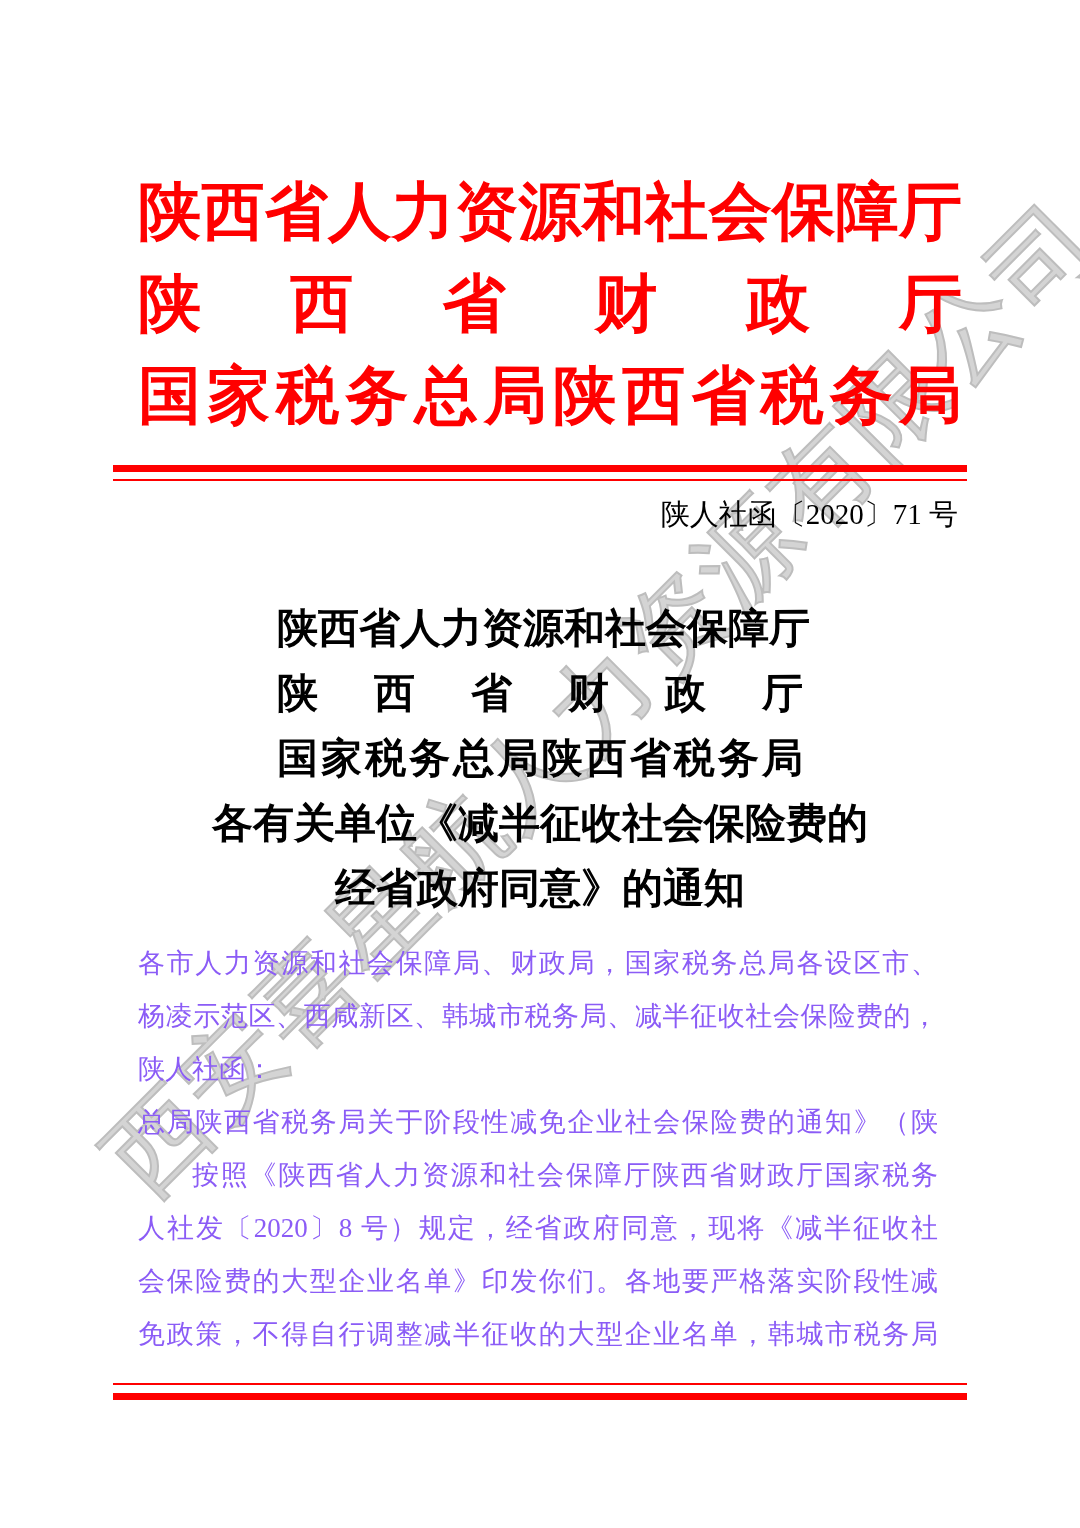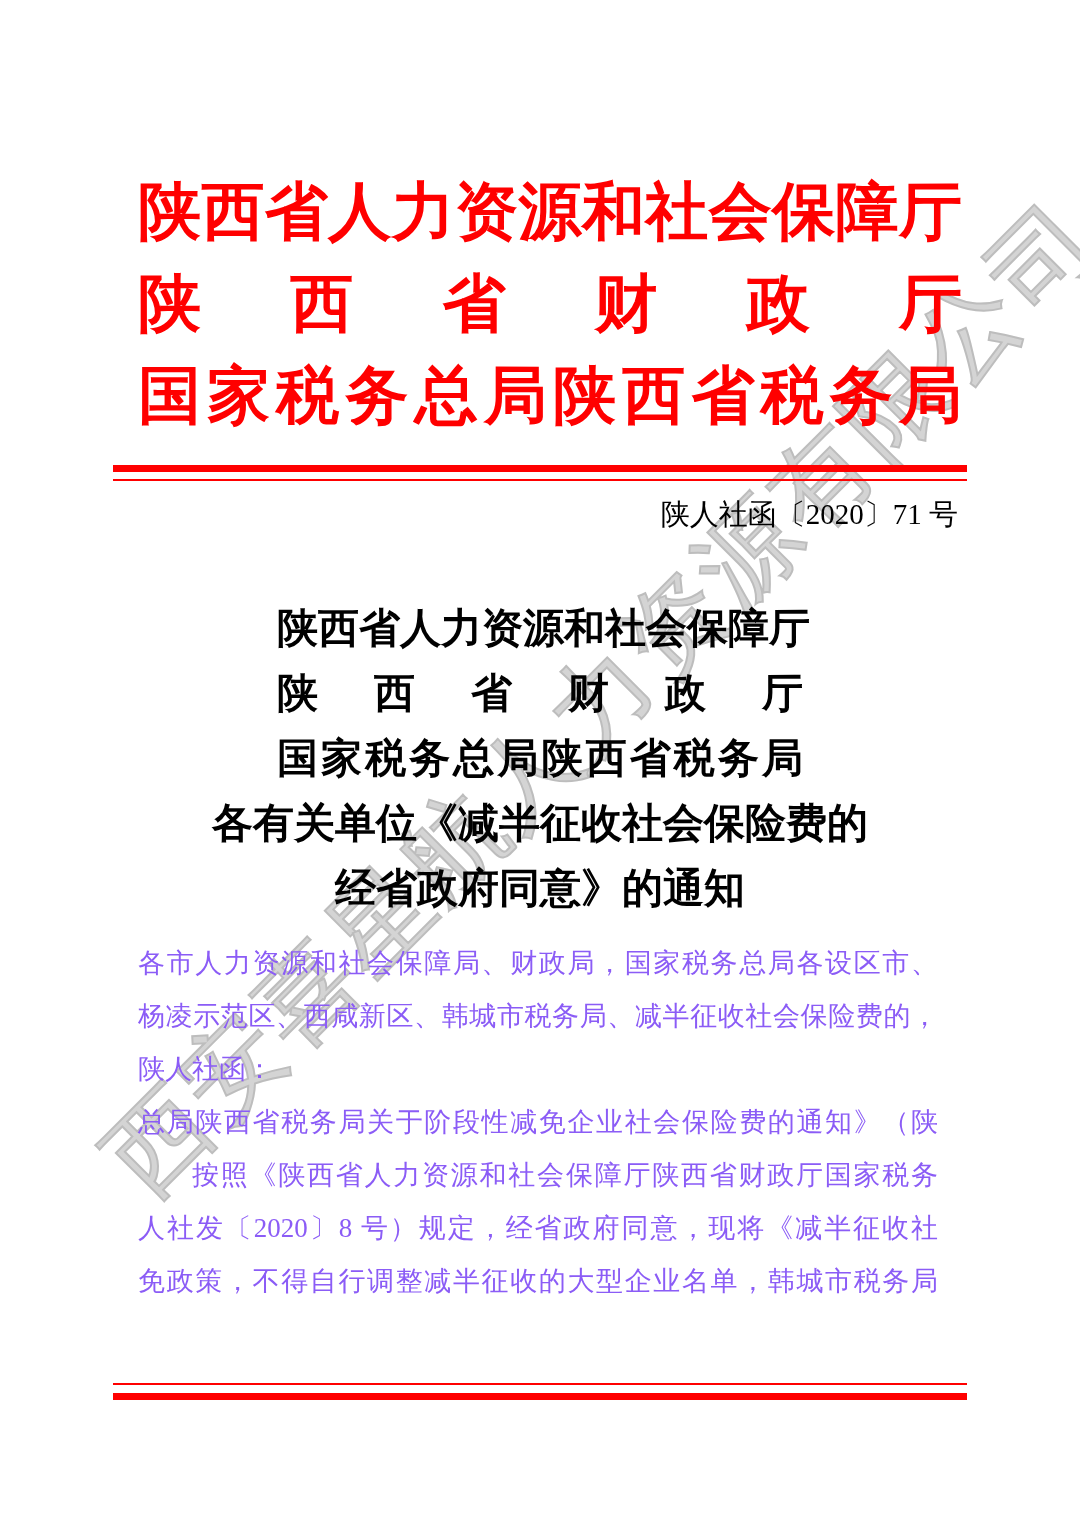--- a/index.html
+++ b/index.html
@@ -139,19 +139,20 @@
     <div class="title-line c">经省政府同意》的通知</div>
   </div>
 
   <div class="body-block">
     <div class="body-line just">各市人力资源和社会保障局、财政局，国家税务总局各设区市、</div>
     <div class="body-line just">杨凌示范区、西咸新区、韩城市税务局、减半征收社会保险费的，</div>
     <div class="body-line left">陕人社函：</div>
     <div class="body-line just">总局陕西省税务局关于阶段性减免企业社会保险费的通知》（陕</div>
     <div class="body-line just indent">按照《陕西省人力资源和社会保障厅陕西省财政厅国家税务</div>
     <div class="body-line just">人社发〔2020〕8 号）规定，经省政府同意，现将《减半征收社</div>
+    <div class="body-line just">会保险费的大型企业名单》印发你们。各地要严格落实阶段性减</div>
     <div class="body-line just">免政策，不得自行调整减半征收的大型企业名单，韩城市税务局</div>
   </div>
 
   <div class="rule rule-bottom-thin"></div>
   <div class="rule rule-bottom-thick"></div>
 
 </div>
 
 </body></html>

